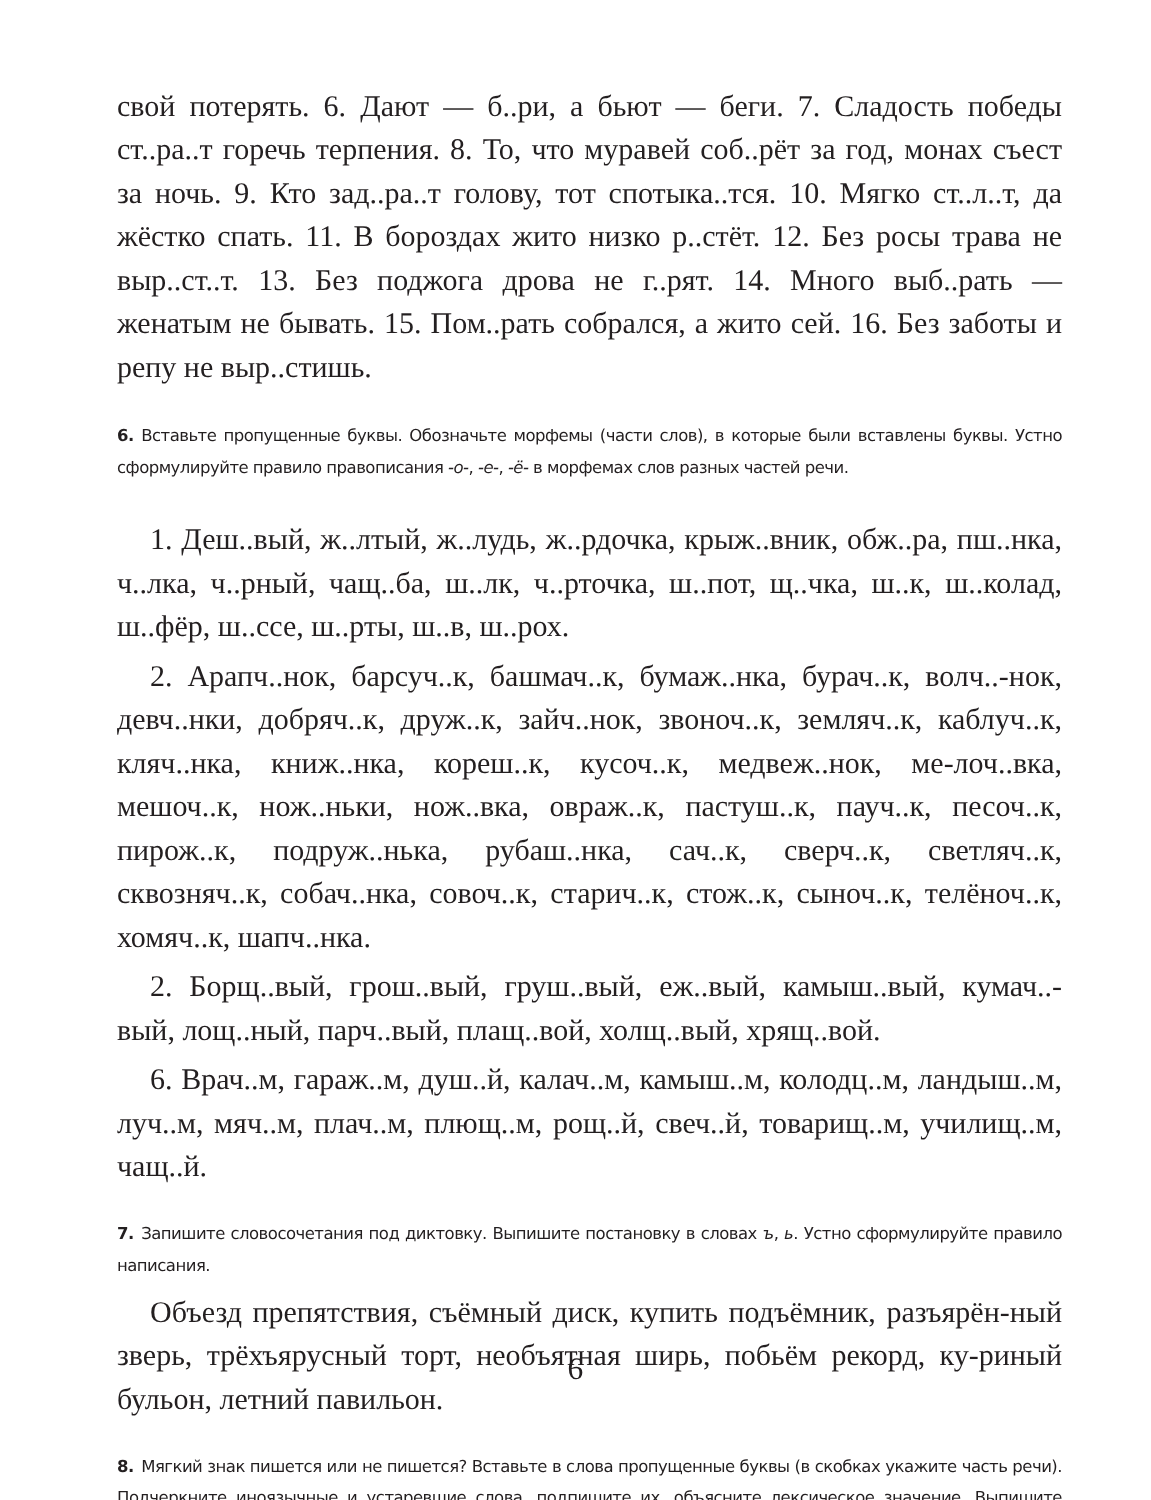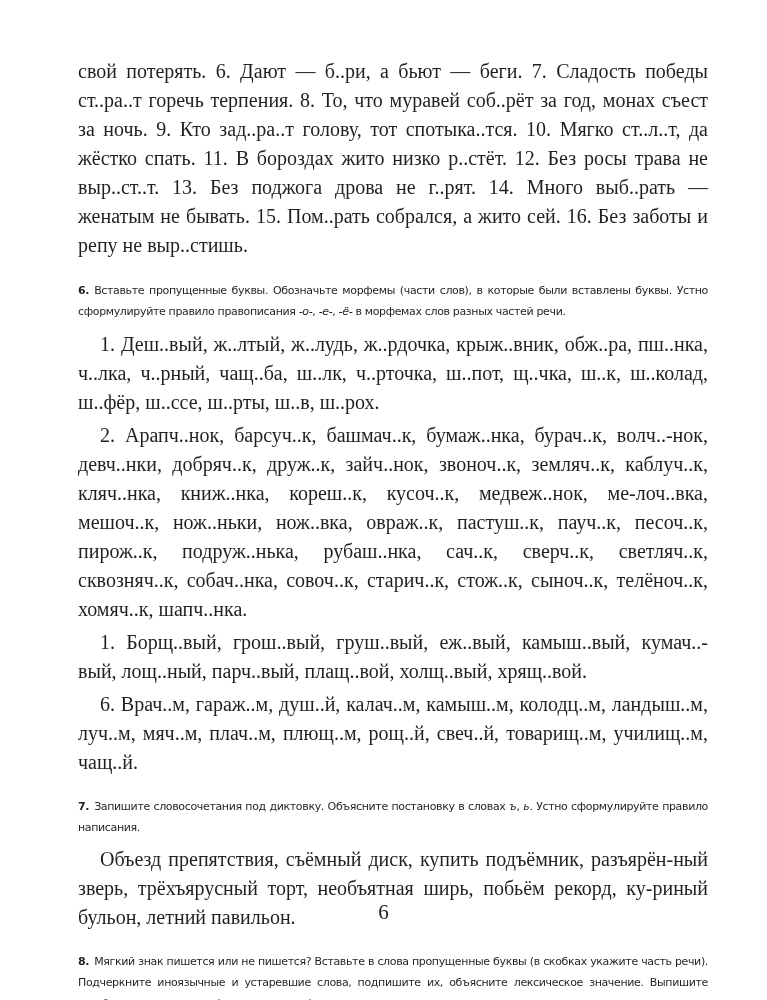--- a/index.html
+++ b/index.html
@@ -44,21 +44,21 @@
     }
     .task .num {
       font-weight: bold;
       margin-right: 5px;
     }
     .task i {
       font-style: italic;
     }
     .block-1 { margin-top: 0; }
     .task-6 { margin-top: 20px; }
-    .ex-6-1 { margin-top: 8px; }
+    .ex-6-1 { margin-top: 24px; }
     .ex-6-2, .ex-6-3, .ex-6-4 { margin-top: 4px; }
     .task-7 { margin-top: 19px; }
     .ex-7 { margin-top: 7px; }
     .task-8 { margin-top: 19px; }
     .page-number {
       position: absolute;
       left: 0;
       width: 767px;
       top: 899px;
       text-align: center;
@@ -71,24 +71,24 @@
 <body>
 
 <div class="page">
 
   <p class="serif block-1">свой потерять. 6. Дают — б..ри, а бьют — беги. 7. Сладость победы ст..ра..т горечь терпения. 8. То, что муравей соб..рёт за год, монах съест за ночь. 9. Кто зад..ра..т голову, тот спотыка..тся. 10. Мягко ст..л..т, да жёстко спать. 11. В бороздах жито низко р..стёт. 12. Без росы трава не выр..ст..т. 13. Без поджога дрова не г..рят. 14. Много выб..рать — женатым не бывать. 15. Пом..рать собрался, а жито сей. 16. Без заботы и репу не выр..стишь.</p>
 
   <p class="task task-6"><span class="num">6.</span><span>Вставьте пропущенные буквы. Обозначьте морфемы (части слов), в которые были вставлены буквы. Устно сформулируйте правило правописания </span><i>-о-</i><span>, </span><i>-е-</i><span>, </span><i>-ё-</i><span> в морфемах слов разных частей речи.</span></p>
 
   <p class="serif indent ex-6-1">1. Деш..вый, ж..лтый, ж..лудь, ж..рдочка, крыж..вник, обж..ра, пш..нка, ч..лка, ч..рный, чащ..ба, ш..лк, ч..рточка, ш..пот, щ..чка, ш..к, ш..колад, ш..фёр, ш..ссе, ш..рты, ш..в, ш..рох.</p>
   <p class="serif indent ex-6-2">2. Арапч..нок, барсуч..к, башмач..к, бумаж..нка, бурач..к, волч..-нок, девч..нки, добряч..к, друж..к, зайч..нок, звоноч..к, земляч..к, каблуч..к, кляч..нка, книж..нка, кореш..к, кусоч..к, медвеж..нок, ме-лоч..вка, мешоч..к, нож..ньки, нож..вка, овраж..к, пастуш..к, пауч..к, песоч..к, пирож..к, подруж..нька, рубаш..нка, сач..к, сверч..к, светляч..к, сквозняч..к, собач..нка, совоч..к, старич..к, стож..к, сыноч..к, телёноч..к, хомяч..к, шапч..нка.</p>
-  <p class="serif indent ex-6-3">1. Борщ..вый, грош..вый, груш..вый, еж..вый, камыш..вый, кумач..-вый, лощ..ный, парч..вый, плащ..вой, холщ..вый, хрящ..вой.</p>
+  <p class="serif indent ex-6-3">2. Борщ..вый, грош..вый, груш..вый, еж..вый, камыш..вый, кумач..-вый, лощ..ный, парч..вый, плащ..вой, холщ..вый, хрящ..вой.</p>
   <p class="serif indent ex-6-4">6. Врач..м, гараж..м, душ..й, калач..м, камыш..м, колодц..м, ландыш..м, луч..м, мяч..м, плач..м, плющ..м, рощ..й, свеч..й, товарищ..м, училищ..м, чащ..й.</p>
 
-  <p class="task task-7"><span class="num">7.</span><span>Запишите словосочетания под диктовку. Объясните постановку в словах </span><i>ъ</i><span>, </span><i>ь</i><span>. Устно сформулируйте правило написания.</span></p>
+  <p class="task task-7"><span class="num">7.</span><span>Запишите словосочетания под диктовку. Выпишите постановку в словах </span><i>ъ</i><span>, </span><i>ь</i><span>. Устно сформулируйте правило написания.</span></p>
 
   <p class="serif indent ex-7">Объезд препятствия, съёмный диск, купить подъёмник, разъярён-ный зверь, трёхъярусный торт, необъятная ширь, побьём рекорд, ку-риный бульон, летний павильон.</p>
 
   <p class="task task-8"><span class="num">8.</span><span>Мягкий знак пишется или не пишется? Вставьте в слова пропущенные буквы (в скобках укажите часть речи). Подчеркните иноязычные и устаревшие слова, подпишите их, объясните лексическое значение. Выпишите устойчивые выра-жения (словосочетания).</span></p>
 
 </div>
 
 <div class="page-number">6</div>
 
 </body></html>

